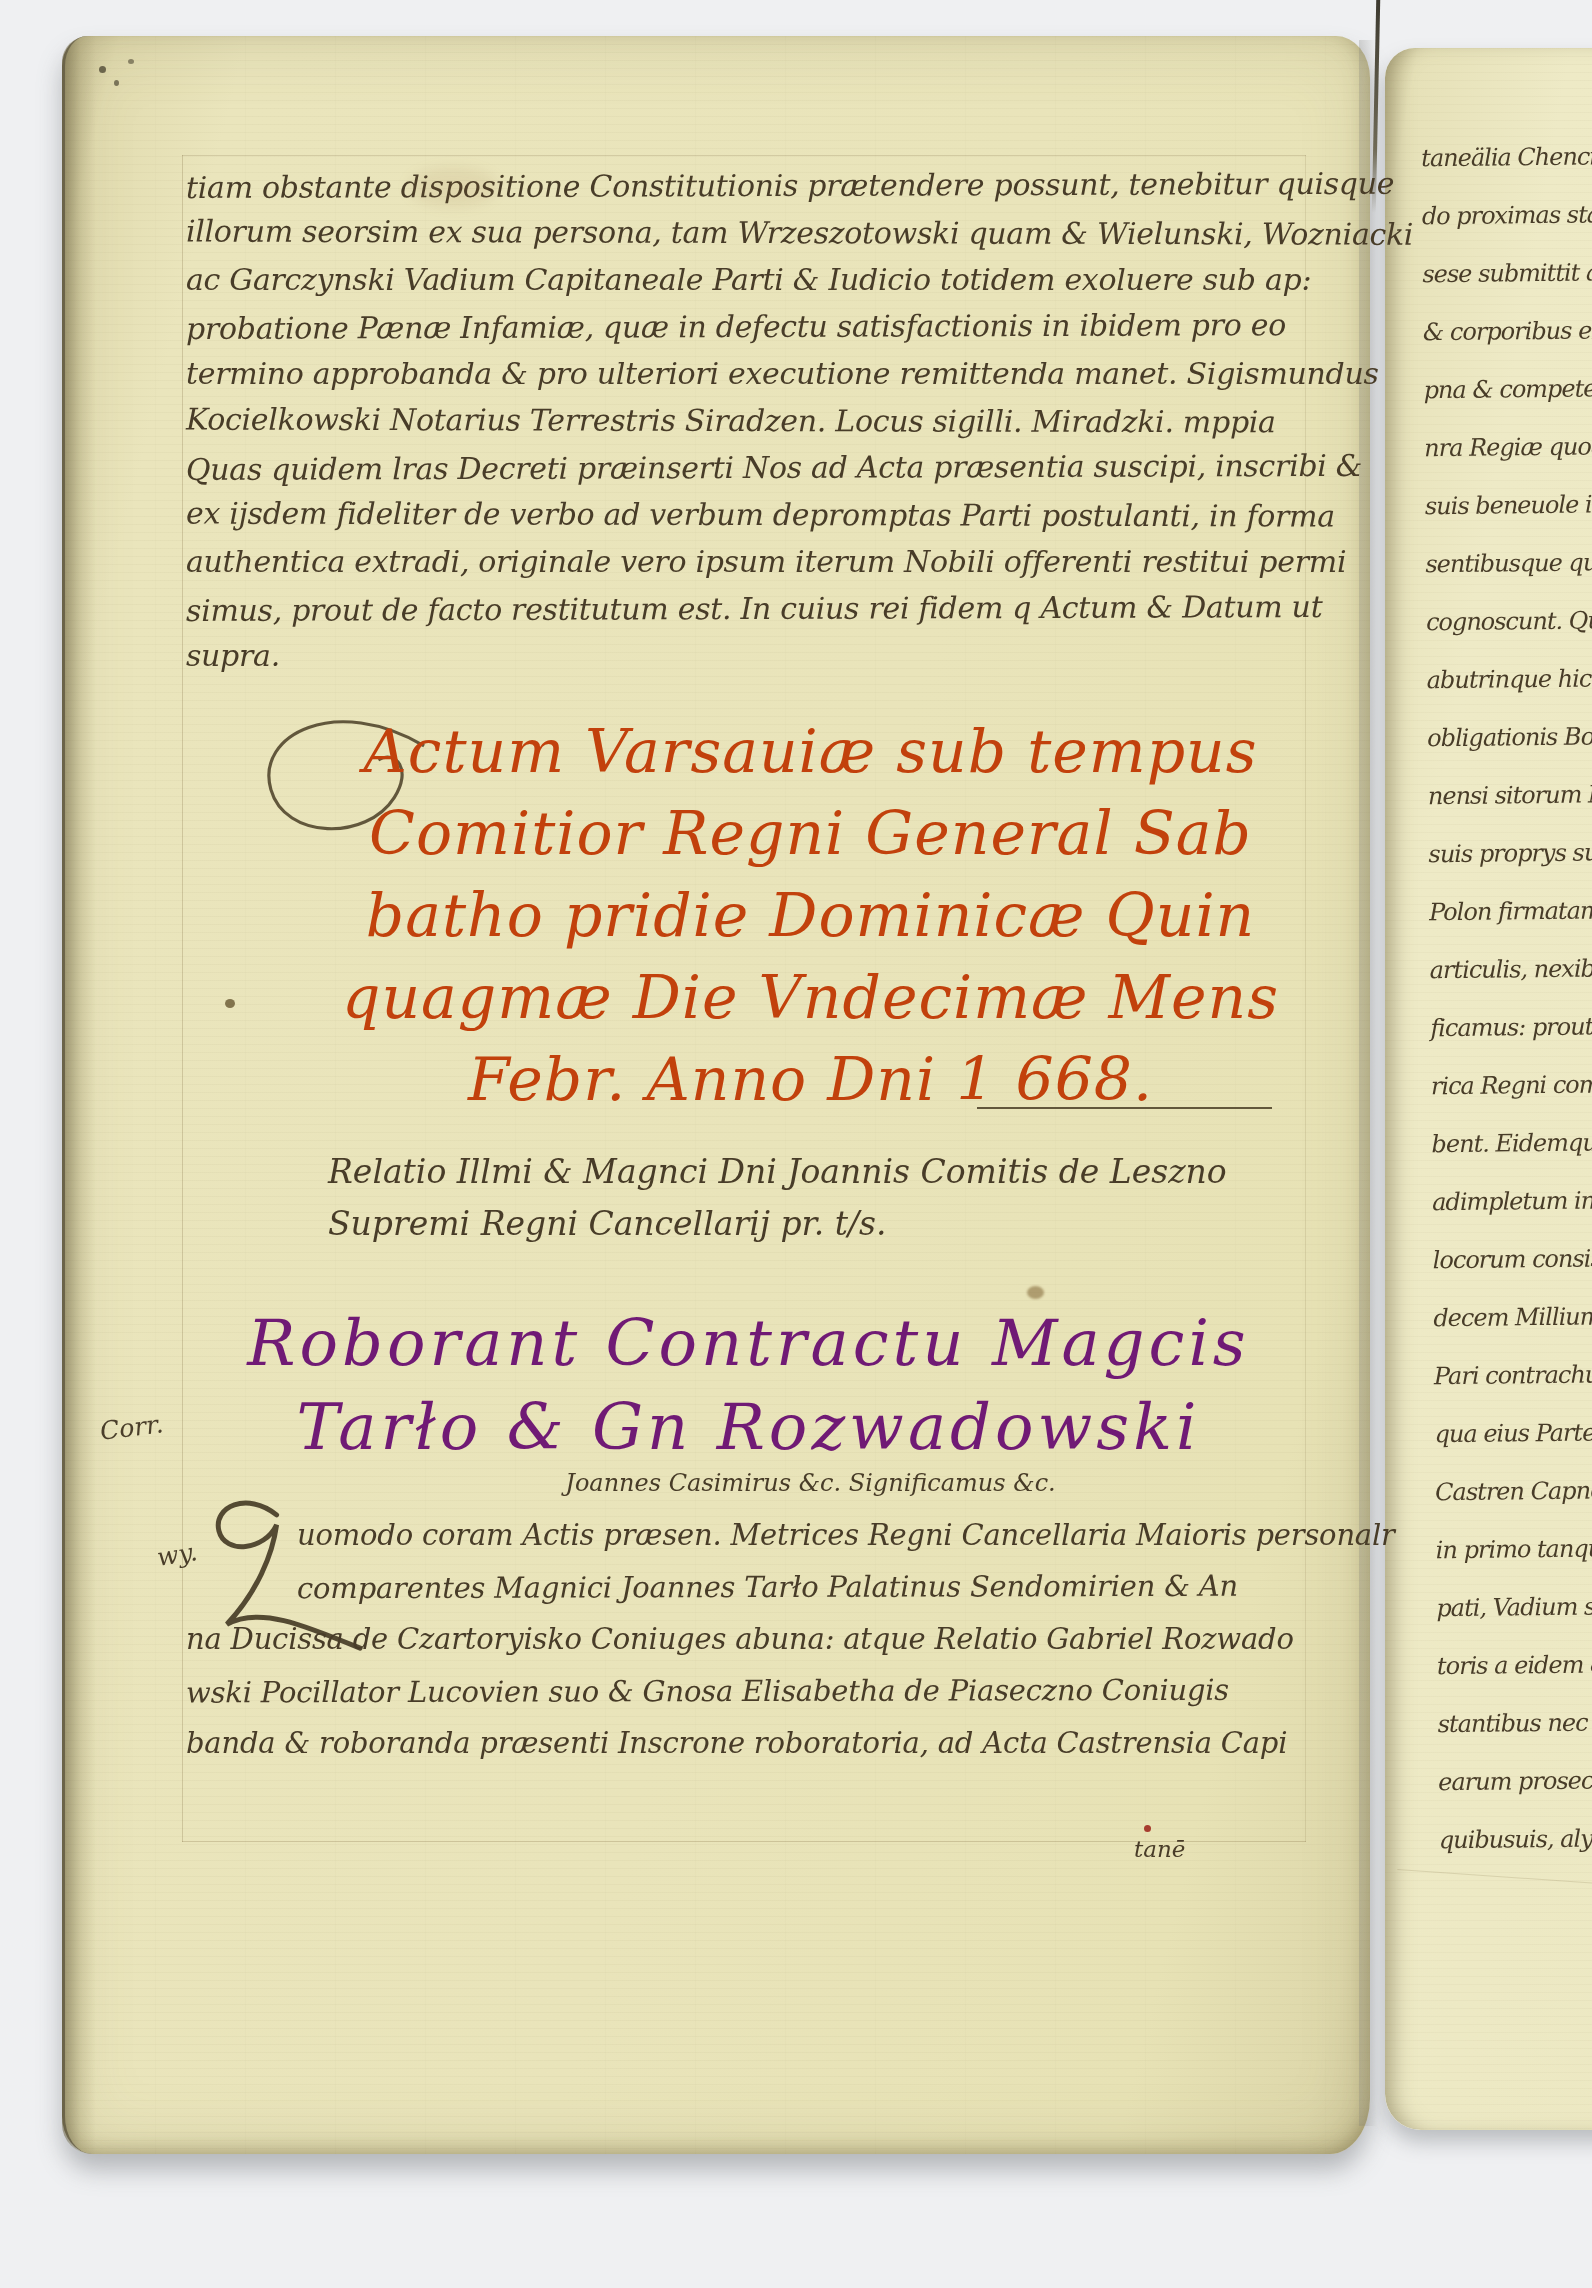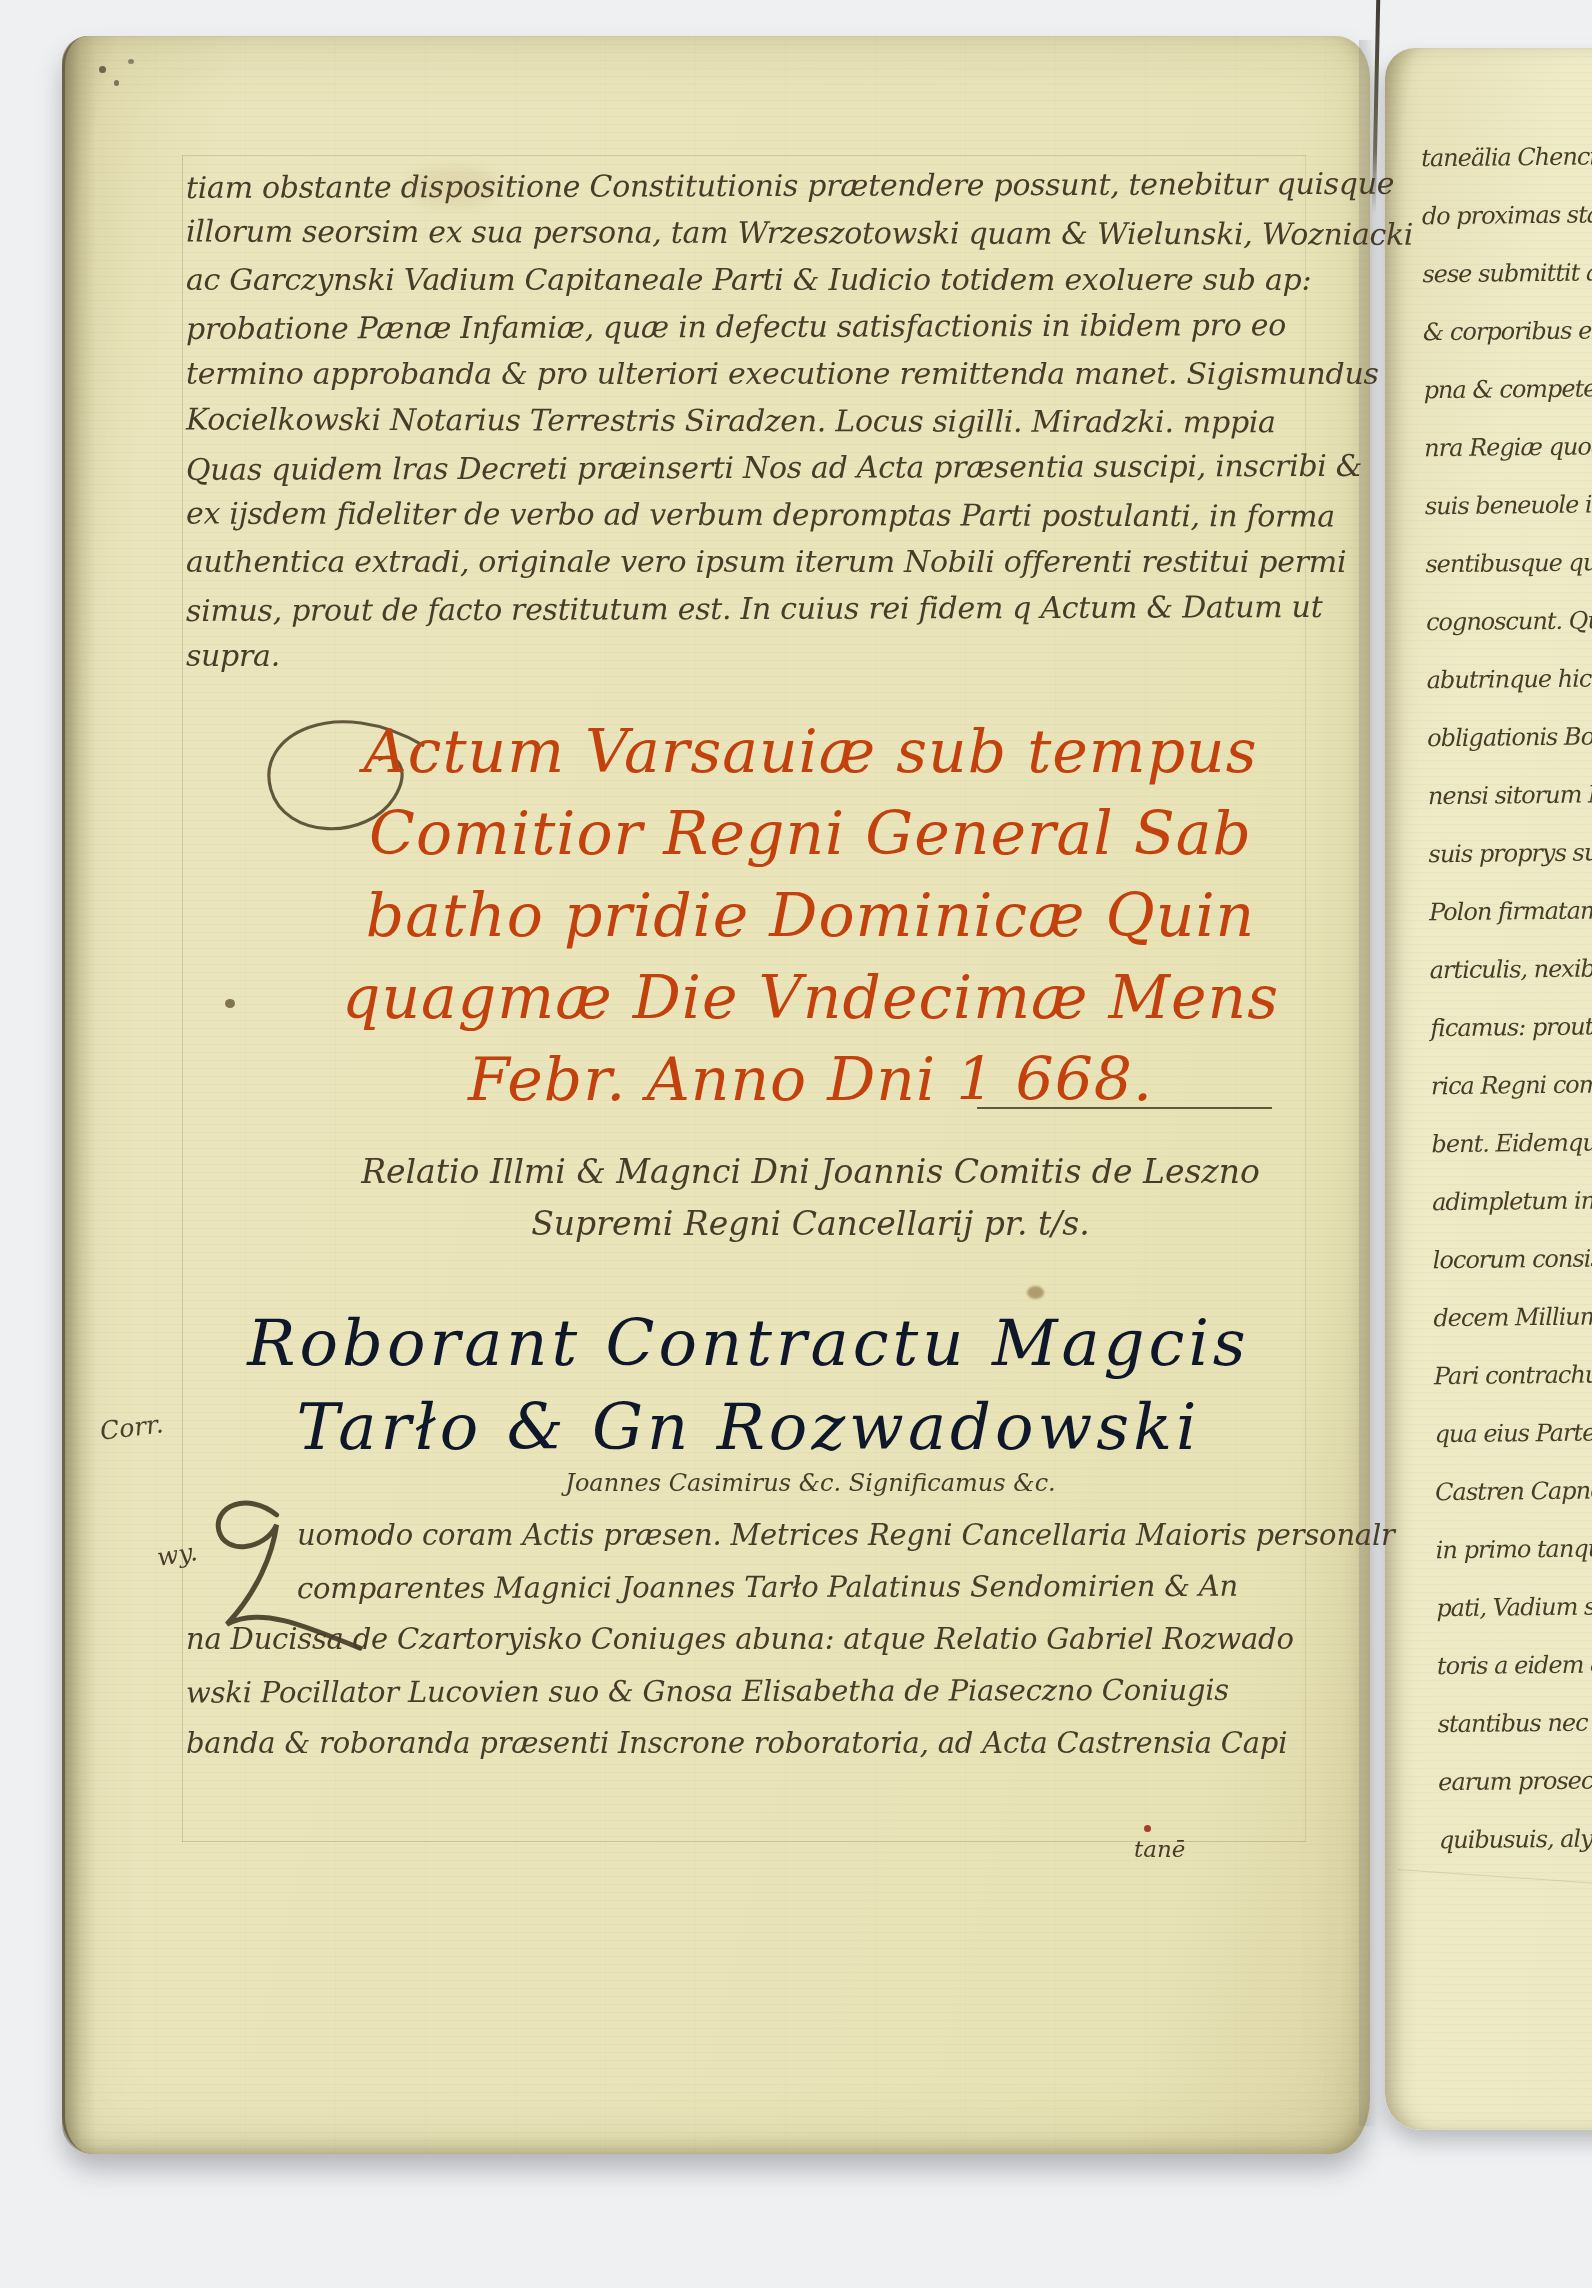--- a/index.html
+++ b/index.html
@@ -41,22 +41,22 @@
   .frame-r{left:1305px;top:155px;width:1px;height:1687px;opacity:.6;}
   .frame-rb{left:1397px;top:1879px;width:289px;height:1px;transform:rotate(4deg);opacity:.7;}
 
   .txt{position:absolute;color:#483c28;font-style:italic;}
   .ln{white-space:nowrap;}
   .p1{left:186px;top:162px;width:1116px;font-size:30px;line-height:47px;letter-spacing:-0.3px;}
   .p1 .ln:nth-child(2n){transform:rotate(.15deg);}
   .p1 .ln:nth-child(3n+1){transform:rotate(-.2deg);}
   .heading{left:328px;top:710px;width:965px;font-size:60px;line-height:82px;text-align:center;color:#c2410c;letter-spacing:1px;}
   .underline-668{position:absolute;left:977px;top:1107px;width:295px;height:2px;background:#4a3e26;opacity:.85;}
-  .sub{left:328px;top:1146px;width:965px;font-size:33px;line-height:52px;text-align:center;}
-  .heading2{left:194px;top:1301px;width:1109px;font-size:64px;line-height:84px;text-align:center;color:#0f172a;letter-spacing:4px;}
+  .sub{left:328px;top:1146px;width:965px;font-size:33px;line-height:52px;text-align:left;}
+  .heading2{left:194px;top:1301px;width:1109px;font-size:64px;line-height:84px;text-align:center;color:#701a75;letter-spacing:4px;}
   .jc{left:328px;top:1466px;width:965px;font-size:24px;line-height:34px;text-align:center;}
   .body2{left:186px;top:1509px;width:1124px;font-size:29px;line-height:52px;letter-spacing:-0.2px;}
   .body2 .ln:nth-child(2n){transform:rotate(-.15deg);}
   .body2 .indent{padding-left:111px;}
   .catchword{left:1134px;top:1836px;font-size:23px;}
   .p-right{left:1430px;top:127px;width:428px;font-size:24px;line-height:58px;letter-spacing:-1px;transform:rotate(-.6deg);}
   .margin-note{position:absolute;color:#4a3e2a;font-style:italic;font-size:25px;}
   .mn-corr{left:100px;top:1413px;transform:rotate(-7deg);}
   .mn-wy{left:157px;top:1540px;transform:rotate(-9deg);}
   .flourish{position:absolute;}

